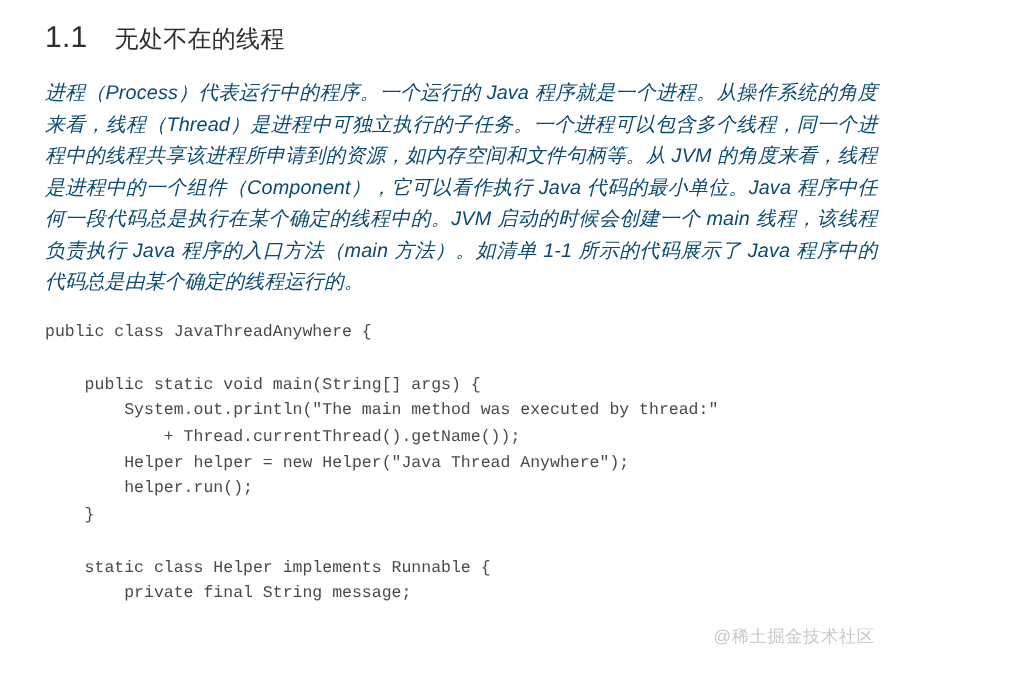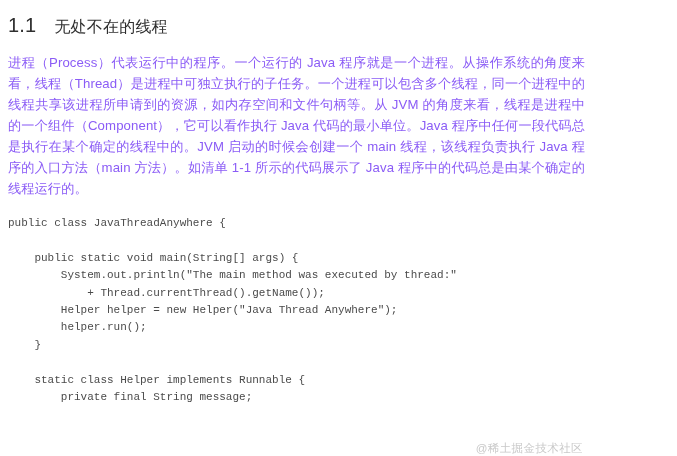--- a/index.html
+++ b/index.html
@@ -13,21 +13,21 @@
     font-family: "Liberation Sans", sans-serif;
     color: #3a3a3a;
     overflow: hidden;
     position: relative;
   }
   .page {
     position: relative;
     width: 599px;
     height: 456px;
     box-sizing: border-box;
-    padding: 10px 14px 0 8px;
+    padding: 10px 14px 0 30px;
   }
   .heading {
     display: flex;
     align-items: baseline;
     gap: 18px;
     font-size: 20px;
     color: #2f2f2f;
     font-weight: 400;
     margin: 4px 0 14px 0;
     letter-spacing: 0.2px;
@@ -35,23 +35,24 @@
   .heading .num {
     font-size: 20px;
   }
   .heading .title {
     font-size: 16px;
   }
   .body-para {
     font-size: 13.2px;
     line-height: 21px;
     text-align: justify;
-    color: #8b5cf6;
+    color: #0c4a6e;
     margin: 0 0 16px 0;
     letter-spacing: 0.1px;
+    font-style: italic;
   }
   .caption {
     font-size: 12.2px;
     color: #3d3d3d;
     margin: 0 0 6px 0;
     letter-spacing: 0.2px;
   }
   .caption .trailing-slash {
     margin-left: 44px;
     color: #5a5a5a;
@@ -62,21 +63,21 @@
     line-height: 17.4px;
     color: #4a4a4a;
     margin: 0;
     padding: 0;
     white-space: pre;
     background: transparent;
   }
   .watermark {
     position: absolute;
     right: 16px;
-    bottom: 0;
+    bottom: 24px;
     font-size: 11.5px;
     color: #c9c9c9;
     letter-spacing: 0.4px;
   }
 </style>
 </head>
 <body>
 
 <div class="page">
 

